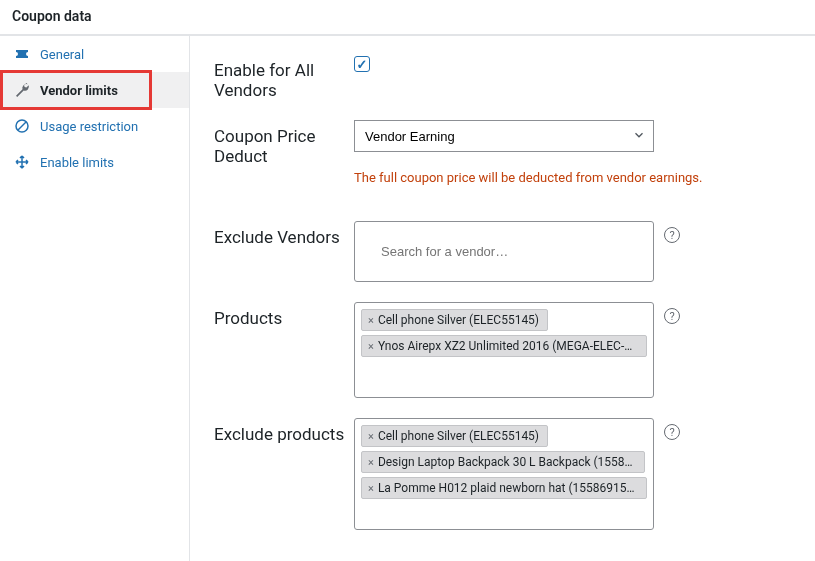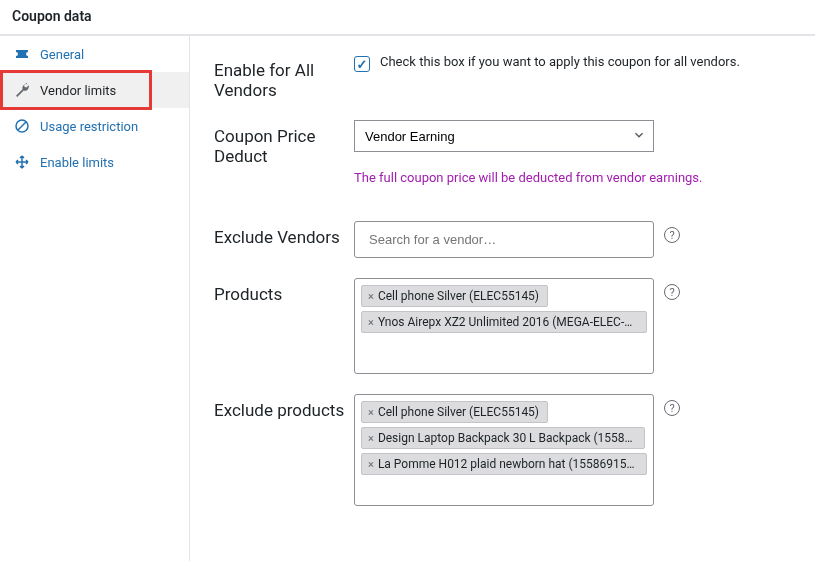--- a/index.html
+++ b/index.html
@@ -1,38 +1,38 @@
 <!DOCTYPE html>
 <html><head>
   <meta charset="utf-8">
   <style>
     * { box-sizing: border-box; margin: 0; padding: 0; }
     body { font-family: -apple-system, BlinkMacSystemFont, "Segoe UI", Roboto, sans-serif; font-size: 13px; color: #1d2327; background: #fff; width: 815px; height: 561px; overflow: hidden; }
     .panel-title { font-weight: 600; font-size: 14px; padding: 8px 12px 10px; border-bottom: 1px solid #e2e4e7; }
     .panel-body { display: flex; border-top: 1px solid #e2e4e7; }
     .sidebar { width: 190px; background: #fff; border-right: 1px solid #e2e4e7; }
     .sidebar-item { display: flex; align-items: flex-end; gap: 10px; padding: 10px 14px; color: #2271b1; cursor: pointer; }
-    .sidebar-item.active { background: #f0f0f1; color: #1d2327; position: relative; }
+    .sidebar-item.active { background: #f0f0f1; color: #1d2327; position: relative; font-weight: bold; }
     .highlight-box { position: absolute; border: 3px solid #e53935; top: -2px; left: 0; right: 37px; bottom: -2px; pointer-events: none; }
     .icon { display: inline-flex; align-items: center; justify-content: center; width: 16px; height: 16px; }
     .icon svg { display: block; }
     .content { flex: 1; padding: 8px 22px 20px 24px; overflow-y: auto; max-height: 530px; }
     .field-row { display: flex; align-items: flex-start; padding: 10px 0; }
     .field-label { width: 140px; flex-shrink: 0; color: #1d2327; padding-top: 6px; font-size: 17px; }
     .field-control { flex: 1; display: flex; align-items: flex-start; gap: 10px; }
     .checkbox { width: 16px; height: 16px; border: 1px solid #8c8f94; border-radius: 3px; display: inline-flex; align-items: center; justify-content: center; flex-shrink: 0; margin-top: 2px; cursor: pointer; }
     .checkbox.checked { border-color: #2271b1; }
     .checkbox.checked::after { content: "✓"; color: #2271b1; font-size: 13px; font-weight: bold; line-height: 1; }
     .desc { color: #1d2327; font-size: 13px; }
     .select-wrap { position: relative; width: 300px; }
     .select { width: 100%; height: 32px; border: 1px solid #8c8f94; border-radius: 0; padding: 0 30px 0 10px; background: #fff; font-size: 13px; appearance: none; cursor: pointer; }
     .select-chevron { position: absolute; right: 8px; top: 8px; pointer-events: none; }
-    .helper-text { color: #a21caf; font-size: 13px; margin-top: 8px; }
+    .helper-text { color: #c2410c; font-size: 13px; margin-top: 8px; }
     .multiselect { width: 300px; min-height: 32px; border: 1px solid #8c8f94; border-radius: 3px; padding: 6px; display: flex; flex-wrap: wrap; gap: 4px; align-items: flex-start; }
-    .multiselect.search-only { padding: 4px; }
+    .multiselect.search-only { padding: 16px; }
     .multiselect input { border: 0; outline: none; background: transparent; font-size: 13px; padding: 6px 10px; width: 100%; color: #8c8f94; }
     .multiselect.has-tags { padding-bottom: 40px; }
     .tag { background: #dcdcde; border: 1px solid #c3c4c7; border-radius: 2px; padding: 3px 8px 3px 6px; font-size: 12px; display: inline-flex; align-items: center; gap: 4px; max-width: 100%; }
     .tag-text { white-space: nowrap; overflow: hidden; text-overflow: ellipsis; max-width: 270px; }
     .tag-x { color: #646970; cursor: pointer; font-size: 11px; }
     .help-q { width: 16px; height: 16px; border-radius: 50%; border: 1px solid #646970; color: #646970; font-size: 11px; display: inline-flex; align-items: center; justify-content: center; flex-shrink: 0; margin-top: 6px; cursor: help; }
     .separator-gap { height: 30px; border-bottom: 1px solid transparent; }
   </style>
 </head>
 <body>
@@ -81,21 +81,20 @@
     </div>
 
   </div>
 
   <div class="content">
 
     <div class="field-row">
       <div class="field-label">Enable for All Vendors</div>
       <div class="field-control">
         <span class="checkbox checked"></span>
-        <span class="desc">Check this box if you want to apply this coupon for all vendors.</span>
       </div>
     </div>
 
     <div class="field-row">
       <div class="field-label">Coupon Price Deduct</div>
       <div class="field-control" style="flex-direction:column; align-items:flex-start;">
         <div class="select-wrap">
           <select class="select">
             <option>Vendor Earning</option>
           </select>

